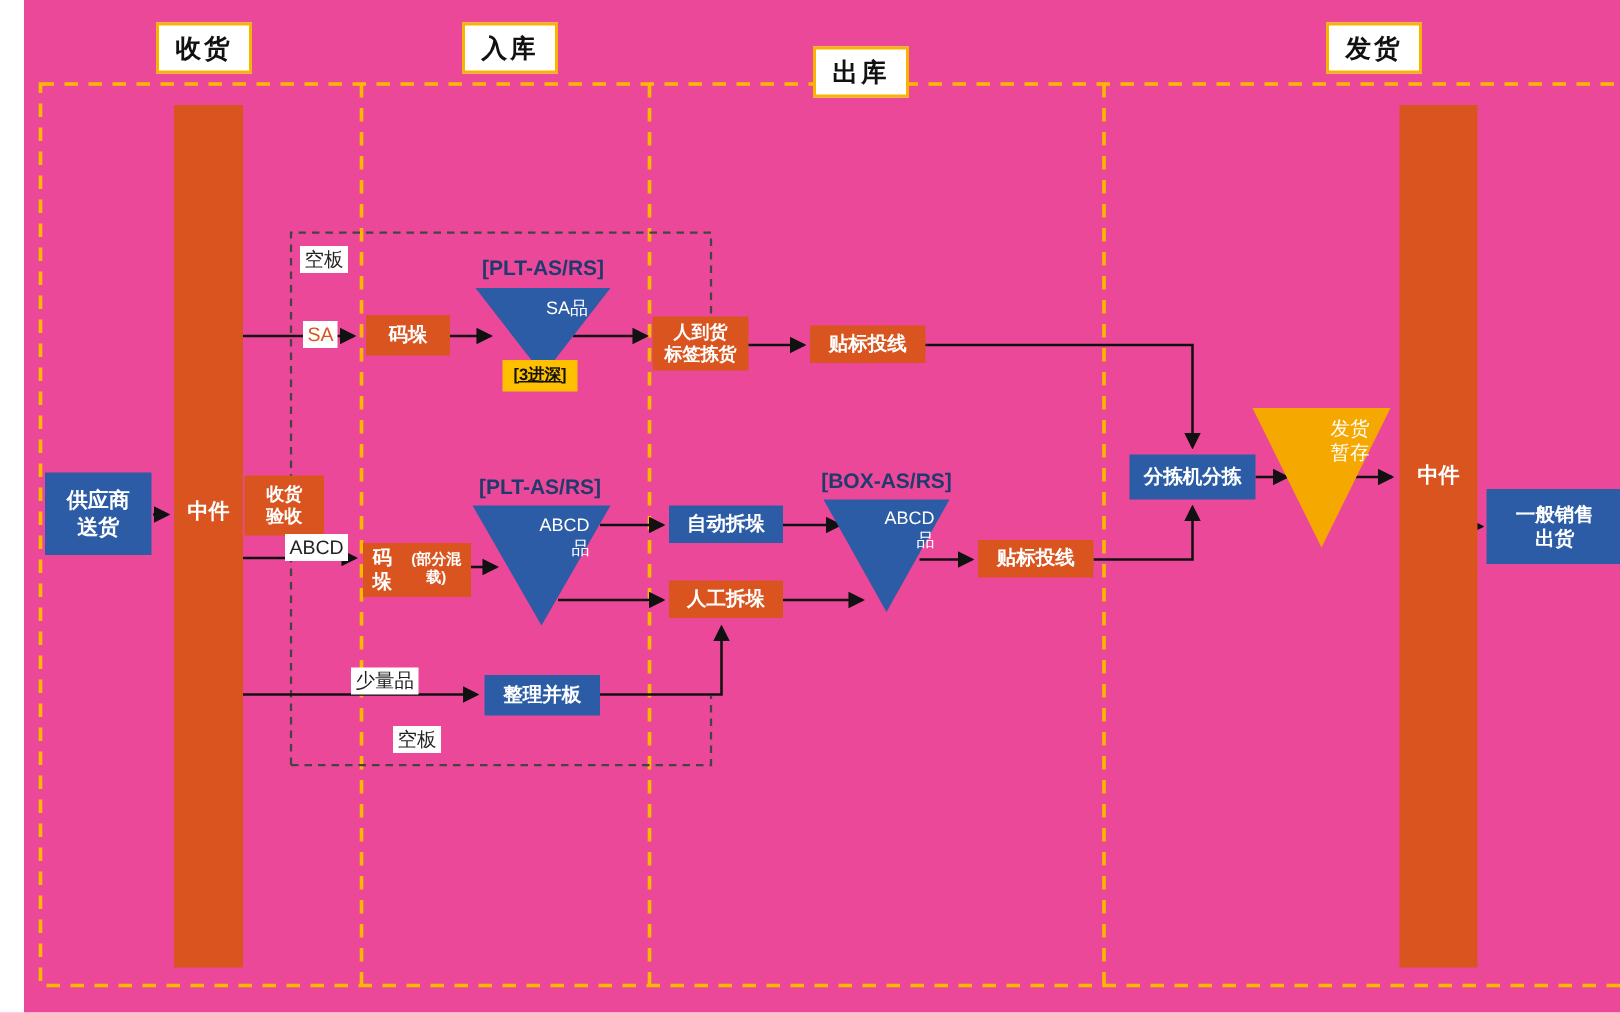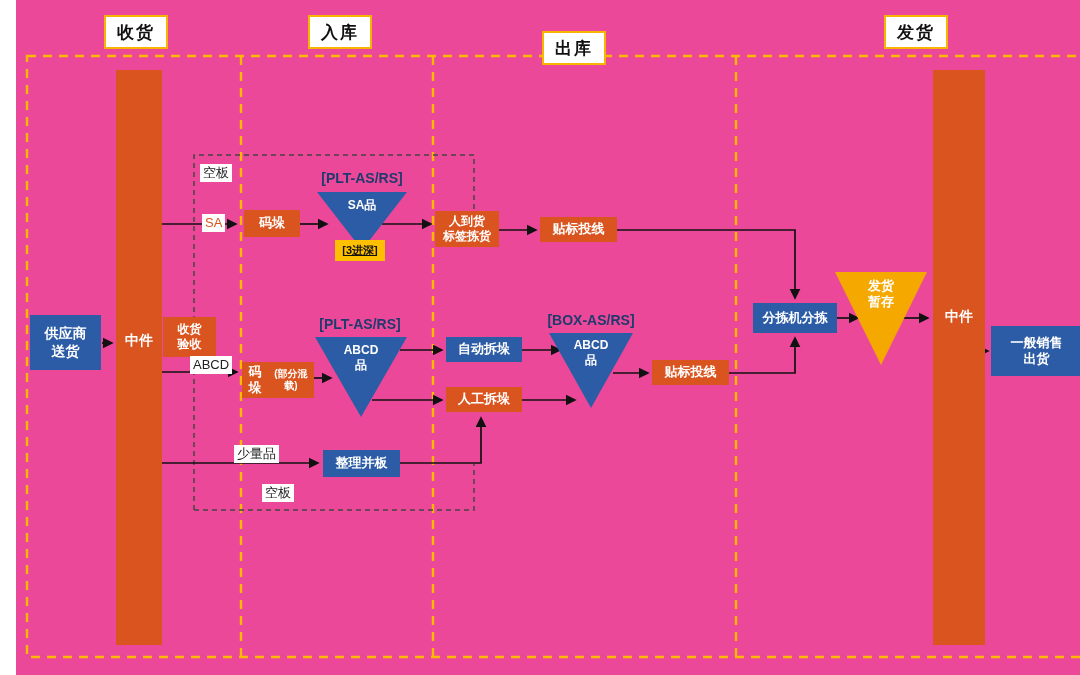--- a/index.html
+++ b/index.html
@@ -13,21 +13,21 @@
   .bartext{position:absolute;left:0;right:0;text-align:center;color:#fff;
            font-size:14px;font-weight:bold;}
   .bx{display:flex;align-items:center;justify-content:center;text-align:center;
       color:#fff;white-space:pre-line;line-height:1.25;font-weight:bold;}
   .orange{background:#D9541E;}
   .blue{background:#2C5CA5;}
   .goldbx{background:#FFC000;color:#111;text-decoration:underline;}
   .lbl{font-size:13px;color:#222;background:#fff;padding:0 3px;line-height:18px;font-weight:normal;}
   .sa-lbl{color:#D9541E;}
   .tri-title{font-size:14px;font-weight:bold;color:#1F3B6D;text-align:center;}
-  .tri-text{color:#fff;text-align:center;white-space:pre-line;font-weight:bold;line-height:1.25;}
+  .tri-text{color:#fff;text-align:right;white-space:pre-line;font-weight:normal;line-height:1.25;}
   .note{background:#D9541E;color:#fff;font-size:17px;font-weight:bold;line-height:1.8;
         display:flex;align-items:center;justify-content:center;text-align:center;white-space:pre-line;}
   .sub{font-size:10px;display:block;line-height:1.2;}
 </style>
 </head>
 <body>
 
 <div class="canvas">
 
   <svg class="layer" width="1080" height="675" viewBox="0 0 1080 675">

